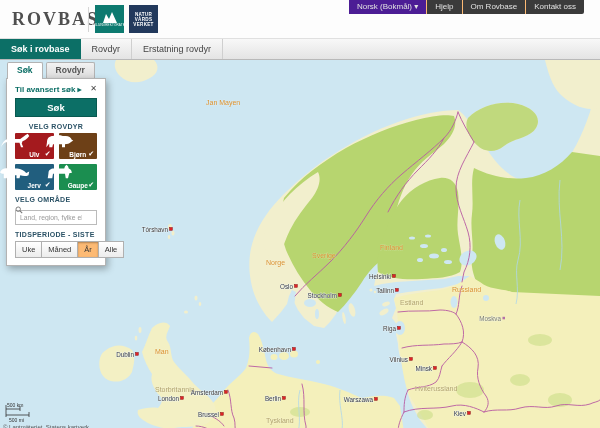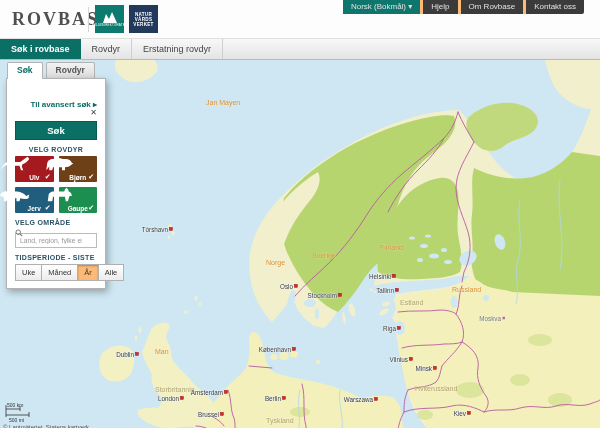--- a/index.html
+++ b/index.html
@@ -10,39 +10,39 @@
   #header{position:relative;height:38px;background:#fdfdfd;}
   #brand{position:absolute;left:12px;top:9px;font-family:"Liberation Serif",serif;font-size:18px;font-weight:bold;letter-spacing:2px;color:#4f4f4f;}
   #hdr-divider{position:absolute;left:88px;top:7px;width:1px;height:25px;background:#d5d5d5;}
   .logo{position:absolute;top:5px;width:29px;height:28px;display:flex;flex-direction:column;align-items:center;justify-content:center;color:#fff;text-align:center;}
   #logo1{left:95px;background:#0d7a70;}
   #logo1 svg{width:14px;height:11px;display:block;margin-bottom:1px;}
   #logo1 .tiny{font-size:3px;line-height:3px;letter-spacing:.2px;}
   #logo2{left:129px;background:#22395c;}
   #logo2 .l{font-size:4.6px;line-height:5px;font-weight:bold;letter-spacing:.3px;}
   #topmenu{position:absolute;top:0;right:16px;display:flex;background:#3b3b3b;border-radius:0 0 2px 2px;}
-  .tmenu-item{padding:2px 8px 3px;font-size:8px;color:#e2e2e2;border-left:3px solid #fdba74;cursor:pointer;white-space:nowrap;}
-  .tmenu-item:first-child{border-left:none;background:#0f766e;}
+  .tmenu-item{padding:2px 8px 3px;font-size:8px;color:#e2e2e2;border-left:1px solid #fdba74;cursor:pointer;white-space:nowrap;}
+  .tmenu-item:first-child{border-left:none;background:#4c1d95;}
 
   
   #nav{height:22px;background:linear-gradient(#f8f8f8,#e4e4e4);border-top:1px solid #e0e0e0;border-bottom:1px solid #b9b9b9;display:flex;align-items:stretch;box-sizing:border-box;}
   .nav-tab{display:flex;align-items:center;padding:0 11px;font-size:9px;color:#444;border-right:1px solid #cfcfcf;cursor:pointer;}
   .nav-tab.active{background:#0c6f66;color:#fff;font-weight:bold;border-right:none;}
 
   
   #map{position:relative;width:600px;height:372px;background:#cee7f2;overflow:hidden;}
   #map svg{position:absolute;left:0;top:0;}
 
   
   #panel{position:absolute;left:6px;top:2px;width:100px;z-index:10;}
   #panel-tabs{display:flex;margin-left:1px;}
   .p-tab{padding:2px 9px 3px;font-size:8.5px;font-weight:bold;color:#555;background:linear-gradient(#f2f2f2,#dcdcdc);border:1px solid #b3b3b3;border-bottom:none;border-radius:2px 2px 0 0;margin-right:3px;cursor:pointer;position:relative;}
   .p-tab.active{background:#fff;color:#0b6e65;z-index:3;padding-bottom:4px;margin-bottom:-1px;}
   #panel-body{position:relative;background:#fff;border:1px solid #b3b3b3;box-shadow:2px 3px 7px rgba(0,0,0,.3);padding:5px 8px 7px;z-index:2;}
-  #adv-row{display:flex;justify-content:space-between;align-items:flex-end;margin:16px 0 4px;flex-direction:column;}
+  #adv-row{display:flex;justify-content:space-between;align-items:flex-start;margin:1px 0 4px;}
   #adv-link{font-size:8px;font-weight:bold;color:#0b6e65;cursor:pointer;}
   #panel-close{font-size:8px;color:#444;cursor:pointer;line-height:8px;}
   #sok-btn{width:100%;box-sizing:border-box;background:#0c6f66;border:1px solid #085950;color:#fff;font-size:9.5px;font-weight:bold;padding:3px 0;display:flex;align-items:center;justify-content:center;gap:4px;cursor:pointer;font-family:"Liberation Sans",sans-serif;}
   .p-heading{font-size:7px;font-weight:bold;color:#2b5266;letter-spacing:.3px;margin:6px 0 3px;}
   .p-heading.center{text-align:center;}
   #animal-grid{display:grid;grid-template-columns:1fr 1fr;gap:5px;}
   .animal{position:relative;height:26px;border-radius:1px;cursor:pointer;}
   .animal svg{position:absolute;left:50%;top:1px;transform:translateX(-50%);width:32px;height:15px;}
   .animal .alabel{position:absolute;bottom:1px;left:0;width:100%;text-align:center;font-size:6.5px;font-weight:bold;color:#fff;}
   .animal .acheck{position:absolute;right:3px;bottom:1px;font-size:7px;color:#fff;}

